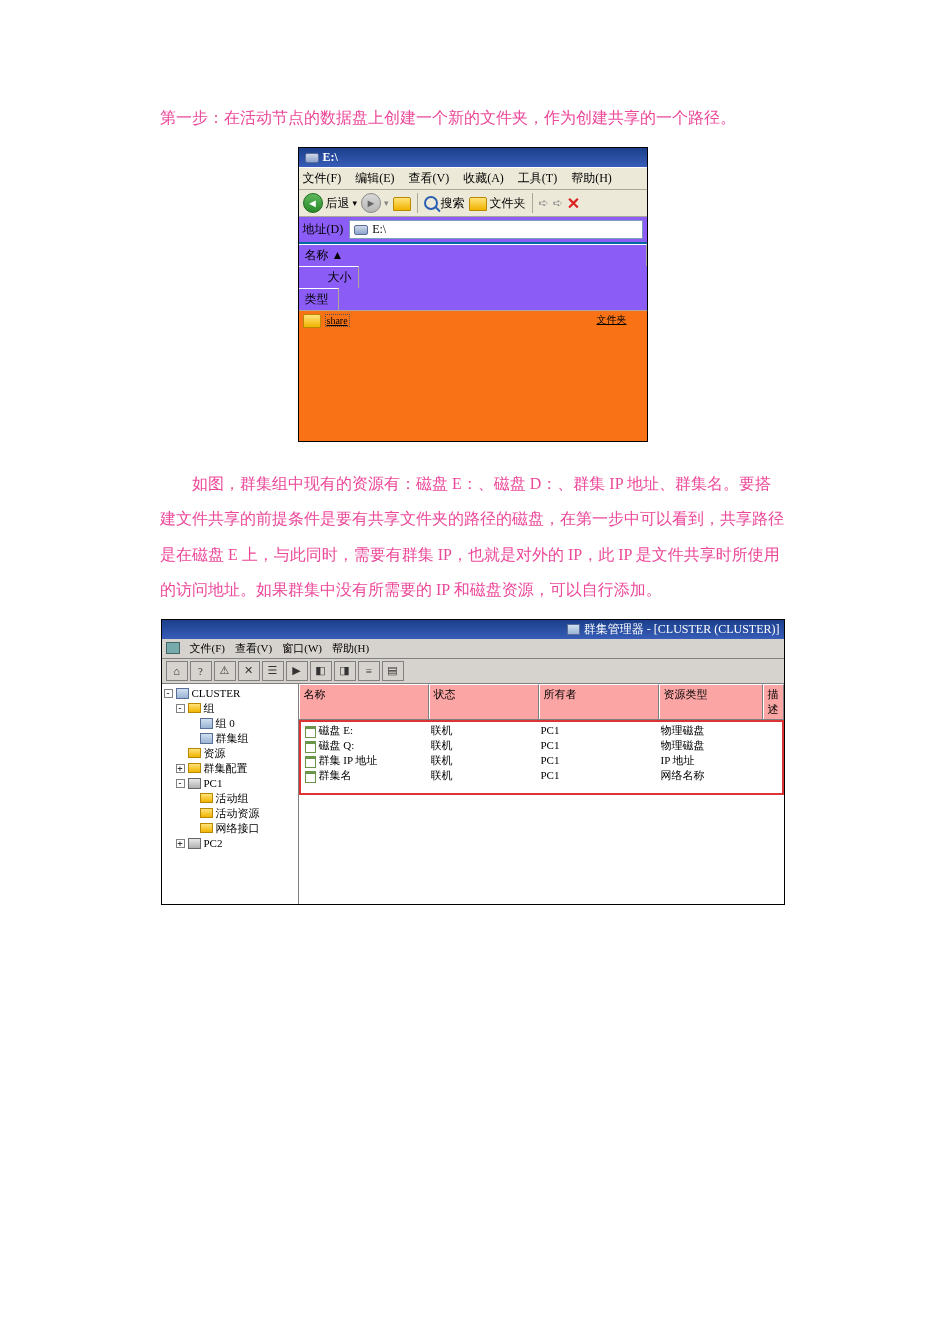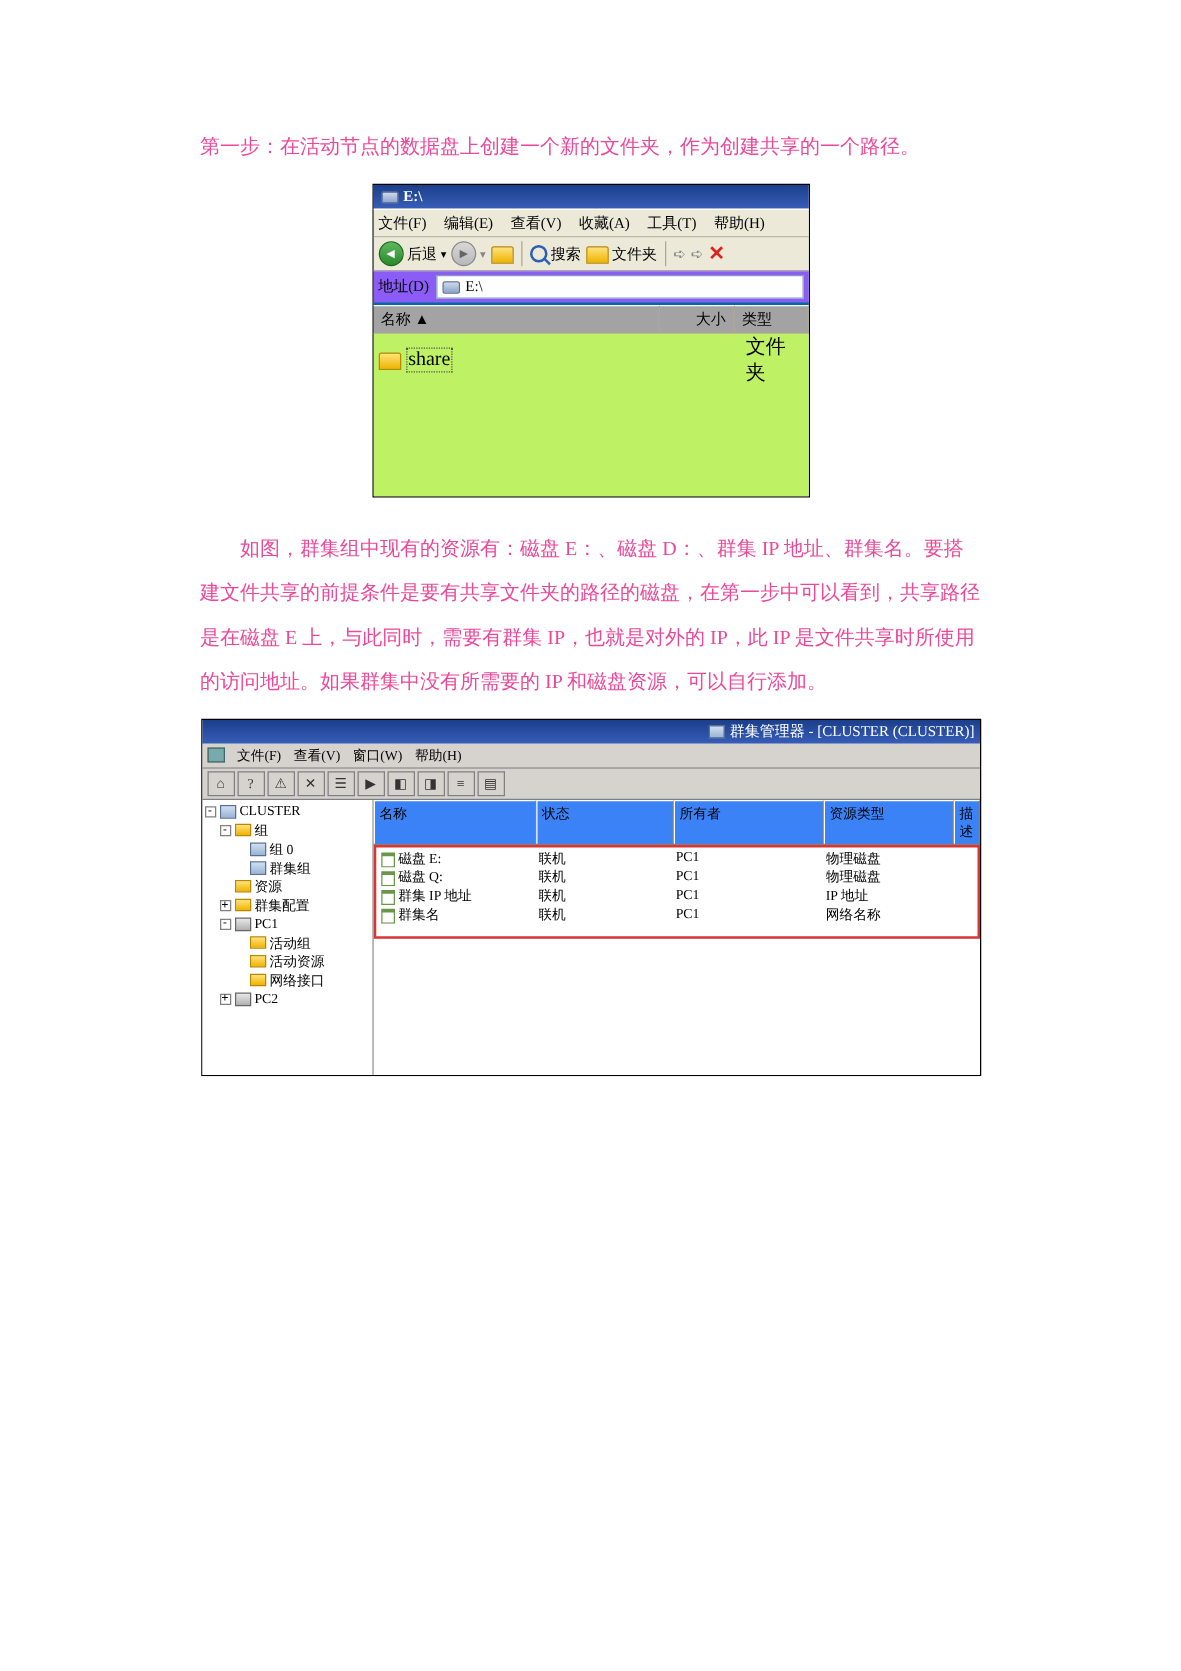--- a/index.html
+++ b/index.html
@@ -94,33 +94,34 @@
     flex: 1; background: #fff; border: 1px solid #7f9db9;
     padding: 1px 4px; font-size: 12px;
     display: flex; align-items: center; gap: 4px;
   }
   .diskico {
     width: 14px; height: 10px; background: linear-gradient(#d0d8e8,#8ca4cc);
     border: 1px solid #5a6f98; border-radius: 2px;
   }
 
   .colheaders {
-    display: flex; background: #a3a3a3; font-size: 12px;
+    display: flex; background: #8b5cf6; font-size: 12px;
     border-bottom: 1px solid #aca899;
+    flex-direction: column;
   }
   .colheaders .col {
     border-right: 1px solid #aca899; padding: 2px 6px;
     border-top: 1px solid #fff;
   }
   .c-name { flex: 1; }
   .c-size { width: 60px; text-align: right; }
-  .c-type { width: 59px; }
+  .c-type { width: 40px; }
 
   .filesarea {
-    background: #bef264; height: 130px; font-size: 16px;
+    background: #f97316; height: 130px; font-size: 10px; text-decoration: underline;
   }
   .filerow { display: flex; align-items: center; }
   .filerow .fname {
     flex: 1; display: flex; align-items: center; gap: 4px;
     padding: 2px 4px;
   }
   .dottedbox { border: 1px dotted #555; padding: 0 1px; }
   .filerow .fsize { width: 60px; }
   .filerow .ftype { width: 50px; padding-right: 4px; }
 
@@ -179,21 +180,21 @@
     width: 13px; height: 11px;
     background: linear-gradient(#d0e0f0,#9ab4d4);
     border: 1px solid #5a6f98; flex-shrink: 0;
   }
   .pcico {
     width: 13px; height: 11px; background: linear-gradient(#e8e8e8,#b0b0b0);
     border: 1px solid #666; flex-shrink: 0;
   }
 
   .listpane { flex: 1; background: #fff; display: flex; flex-direction: column; }
-  .lhdr { display: flex; background: #3b82f6; font-size: 11px; border-bottom: 1px solid #808080; }
+  .lhdr { display: flex; background: #fca5a5; font-size: 11px; border-bottom: 1px solid #808080; }
   .lhdr .lh {
     border-right: 1px solid #808080; padding: 2px 4px;
     border-top: 1px solid #fff; border-left: 1px solid #fff;
   }
   .lw-name { width: 130px; }
   .lw-state { width: 110px; }
   .lw-owner { width: 120px; }
   .lw-type  { width: 104px; }
   .lw-desc  { flex: 1; }
 

